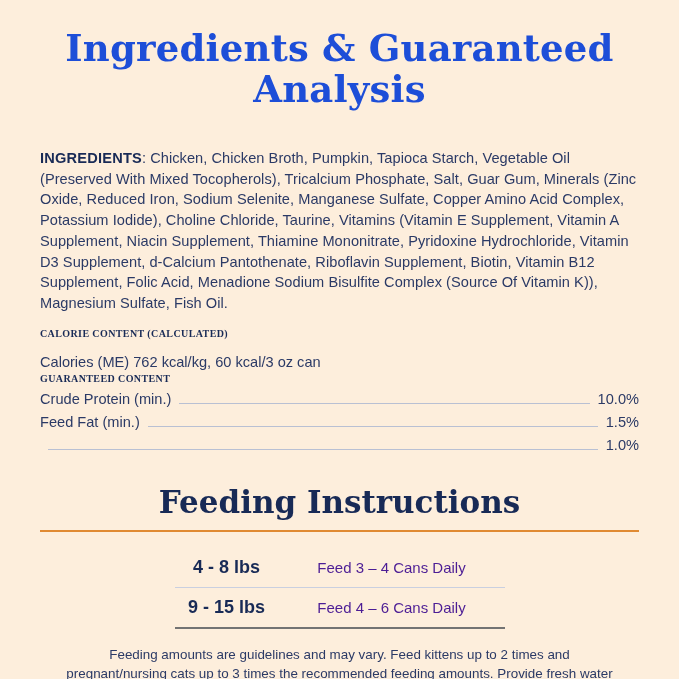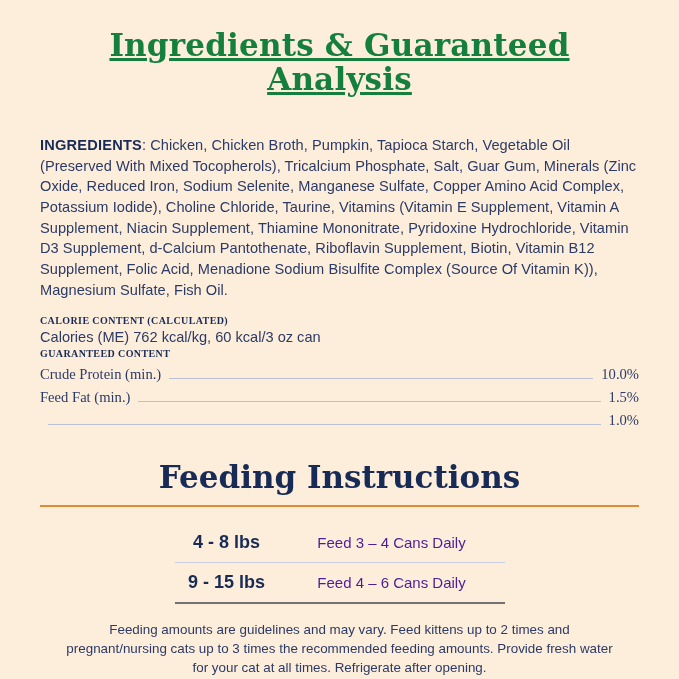--- a/index.html
+++ b/index.html
@@ -19,28 +19,27 @@
     height: 679px;
     box-sizing: border-box;
     padding: 28px 40px 10px 40px;
     display: flex;
     flex-direction: column;
   }
   
   .section-title {
     font-family: "DejaVu Serif", serif;
     font-weight: bold;
-    font-size: 31px;
+    font-size: 37px;
     line-height: 1.1;
     text-align: center;
-    color: #15803d;
+    color: #1d4ed8;
     letter-spacing: 0.2px;
     margin: 0;
     padding: 0 0 10px 0;
-    text-decoration: underline;
   }
   .rule {
     height: 2px;
     background: #e08a33;
     width: 100%;
     margin: 0 0 14px 0;
   }
   .rule.short {
     width: 100%;
   }
@@ -63,25 +62,25 @@
     font-weight: bold;
     letter-spacing: 0.4px;
     color: #182a56;
     margin-bottom: 1px;
     font-family: Liberation Serif, serif;
   }
   .sub-body {
     font-size: 14.6px;
     line-height: 1.4;
     color: #2b3a66;
+    margin-top: 12px;
   }
   
   .ga-list {
     margin-top: 4px;
-    font-family: Liberation Serif, serif;
   }
   .ga-row {
     display: flex;
     align-items: baseline;
     font-size: 14.6px;
     color: #2b3a66;
     padding: 2.5px 0;
   }
   .ga-name { white-space: nowrap; }
   .ga-dots {

